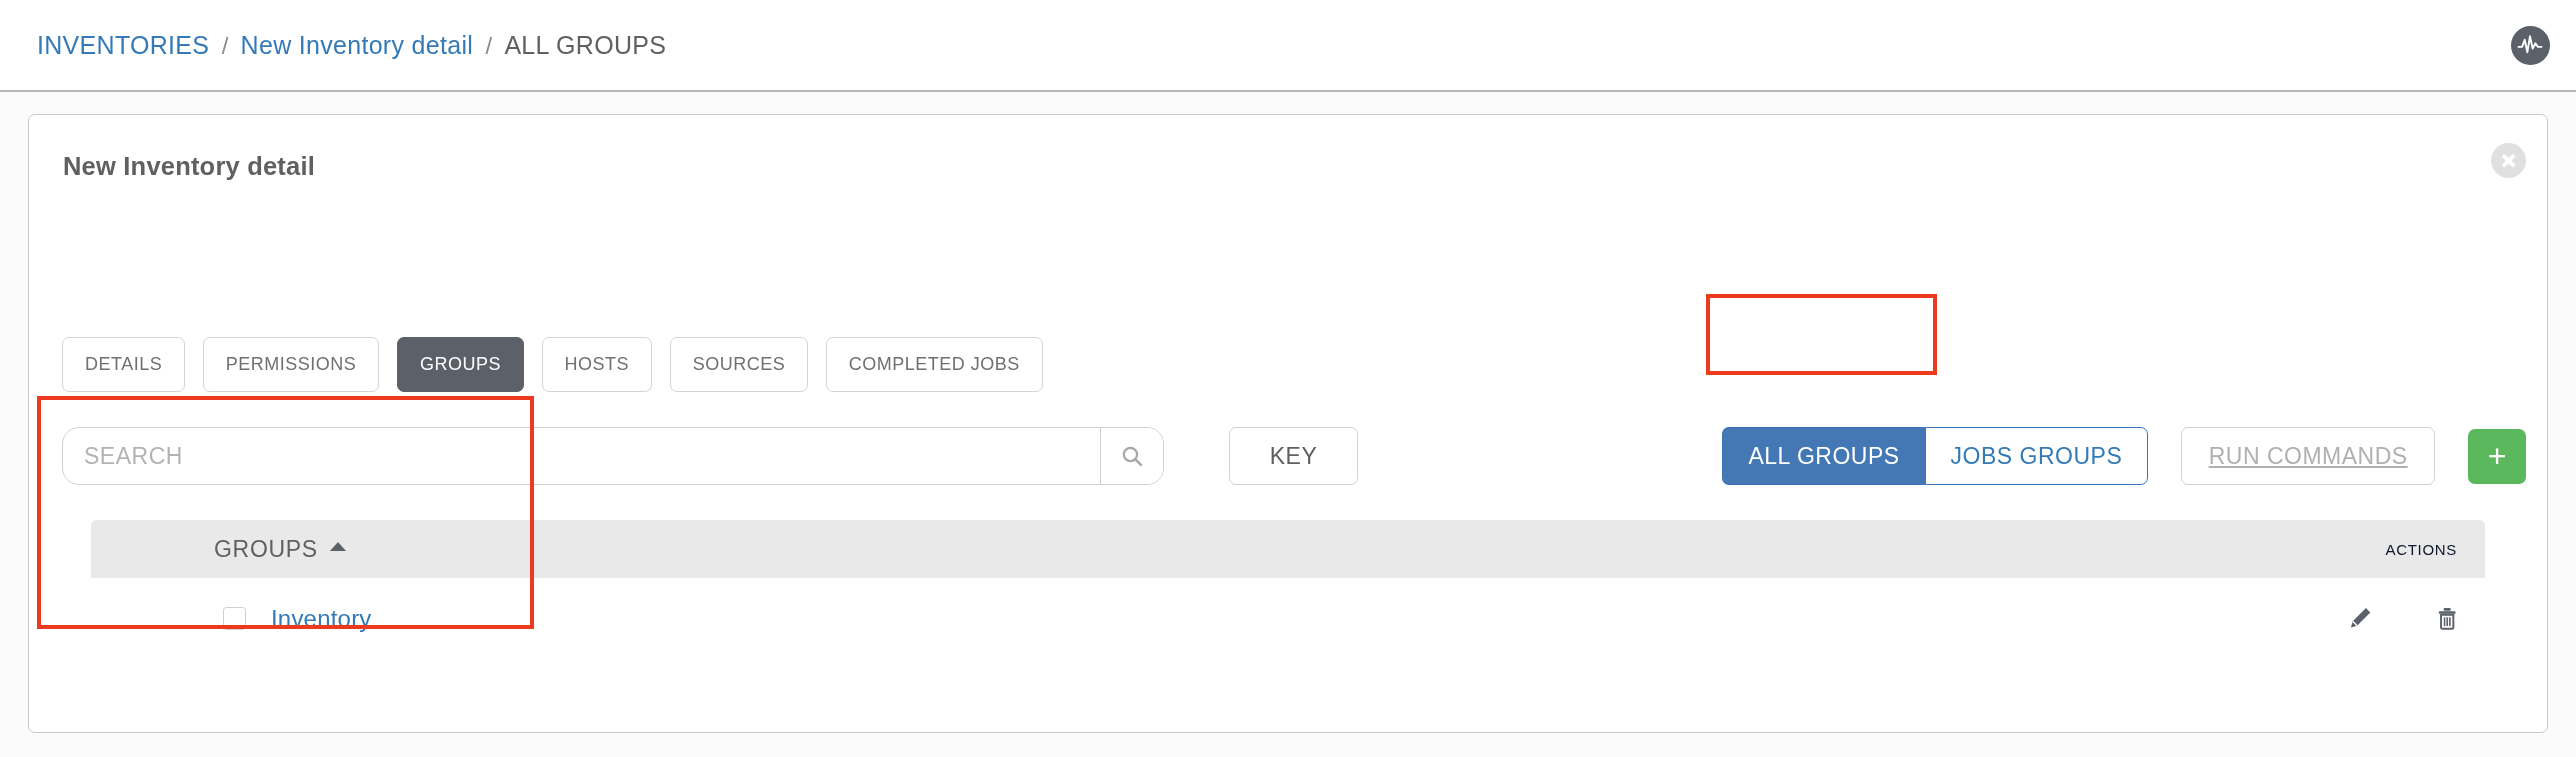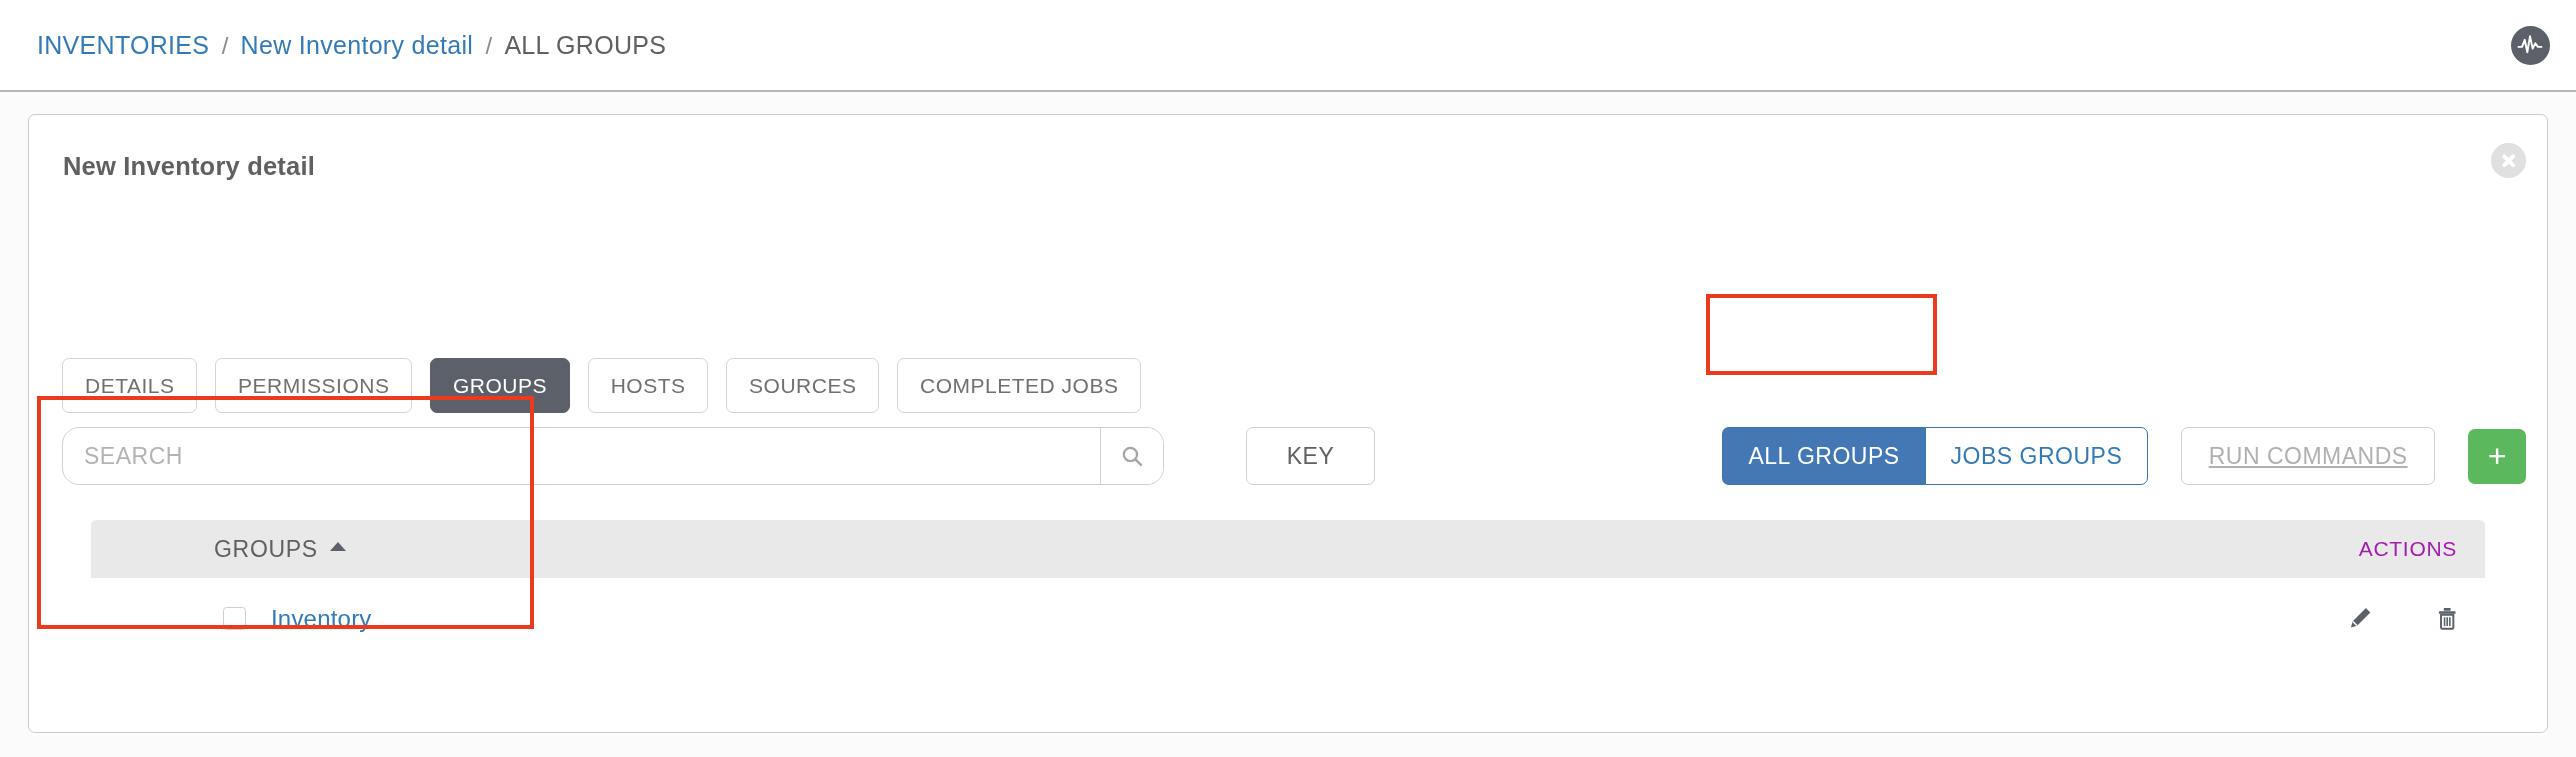--- a/index.html
+++ b/index.html
@@ -54,22 +54,22 @@
   
   .tabs {
     position: absolute; left: 33px; top: 222px;
     display: flex; gap: 17.6px;
   }
   .tab {
     height: 55px; padding: 0 22px;
     display: flex; align-items: center; justify-content: center;
     border: 1.8px solid #d4d4d4; border-radius: 7px;
     background: #ffffff; color: #707070;
-    font-size: 21px; letter-spacing: 0.5px;
-    cursor: pointer; white-space: nowrap; margin-top: 21px;
+    font-size: 18px; letter-spacing: 0.5px;
+    cursor: pointer; white-space: nowrap;
   }
   .tab.active {
     background: #5b6069; border-color: #5b6069; color: #ffffff;
   }
 
   
   .toolbar {
     position: absolute; left: 33px; top: 312px; right: 21px; height: 58px;
   }
   .search-wrap {
@@ -89,21 +89,21 @@
     width: 63px; border-left: 1.8px solid #d0d0d0;
     display: flex; align-items: center; justify-content: center;
     cursor: pointer; background: #ffffff;
   }
   .key-btn {
     position: absolute; left: 1167px; top: 0;
     width: 129px; height: 58px;
     display: flex; align-items: center; justify-content: center;
     border: 1.8px solid #d0d0d0; border-radius: 7px;
     background: #ffffff; color: #606060;
-    font-size: 23px; letter-spacing: 0.5px; cursor: pointer; margin-left: 17px;
+    font-size: 23px; letter-spacing: 0.5px; cursor: pointer;
   }
   .right-tools {
     position: absolute; right: 0; top: 0; height: 58px;
     display: flex; align-items: center; gap: 33px;
   }
   .toggle-group { display: flex; }
   .toggle-btn {
     height: 58px; padding: 0 25px;
     display: flex; align-items: center; justify-content: center;
     font-size: 23px; letter-spacing: 0.5px; cursor: pointer;
@@ -138,21 +138,21 @@
     margin-left: 123px; font-size: 23px; color: #606060;
     letter-spacing: 0.7px; display: flex; align-items: center; gap: 12.3px;
   }
   .sort-caret {
     width: 0; height: 0;
     border-left: 8px solid transparent; border-right: 8px solid transparent;
     border-bottom: 9.7px solid #5b6069; margin-bottom: 4.4px;
   }
   .th-actions {
     margin-left: auto; margin-right: 28px;
-    font-size: 21px; color: #a21caf; letter-spacing: 0.7px;
+    font-size: 15px; color: #0f172a; letter-spacing: 0.7px;
   }
   .trow {
     height: 81px; display: flex; align-items: center;
     border-bottom: 1.8px solid #dedede;
   }
   .trow:last-child { border-bottom: none; }
   .row-check {
     margin-left: 132px; width: 23px; height: 23px;
     border: 1.8px solid #cfcfcf; border-radius: 3.5px;
     background: #fff; cursor: pointer; flex: none;

